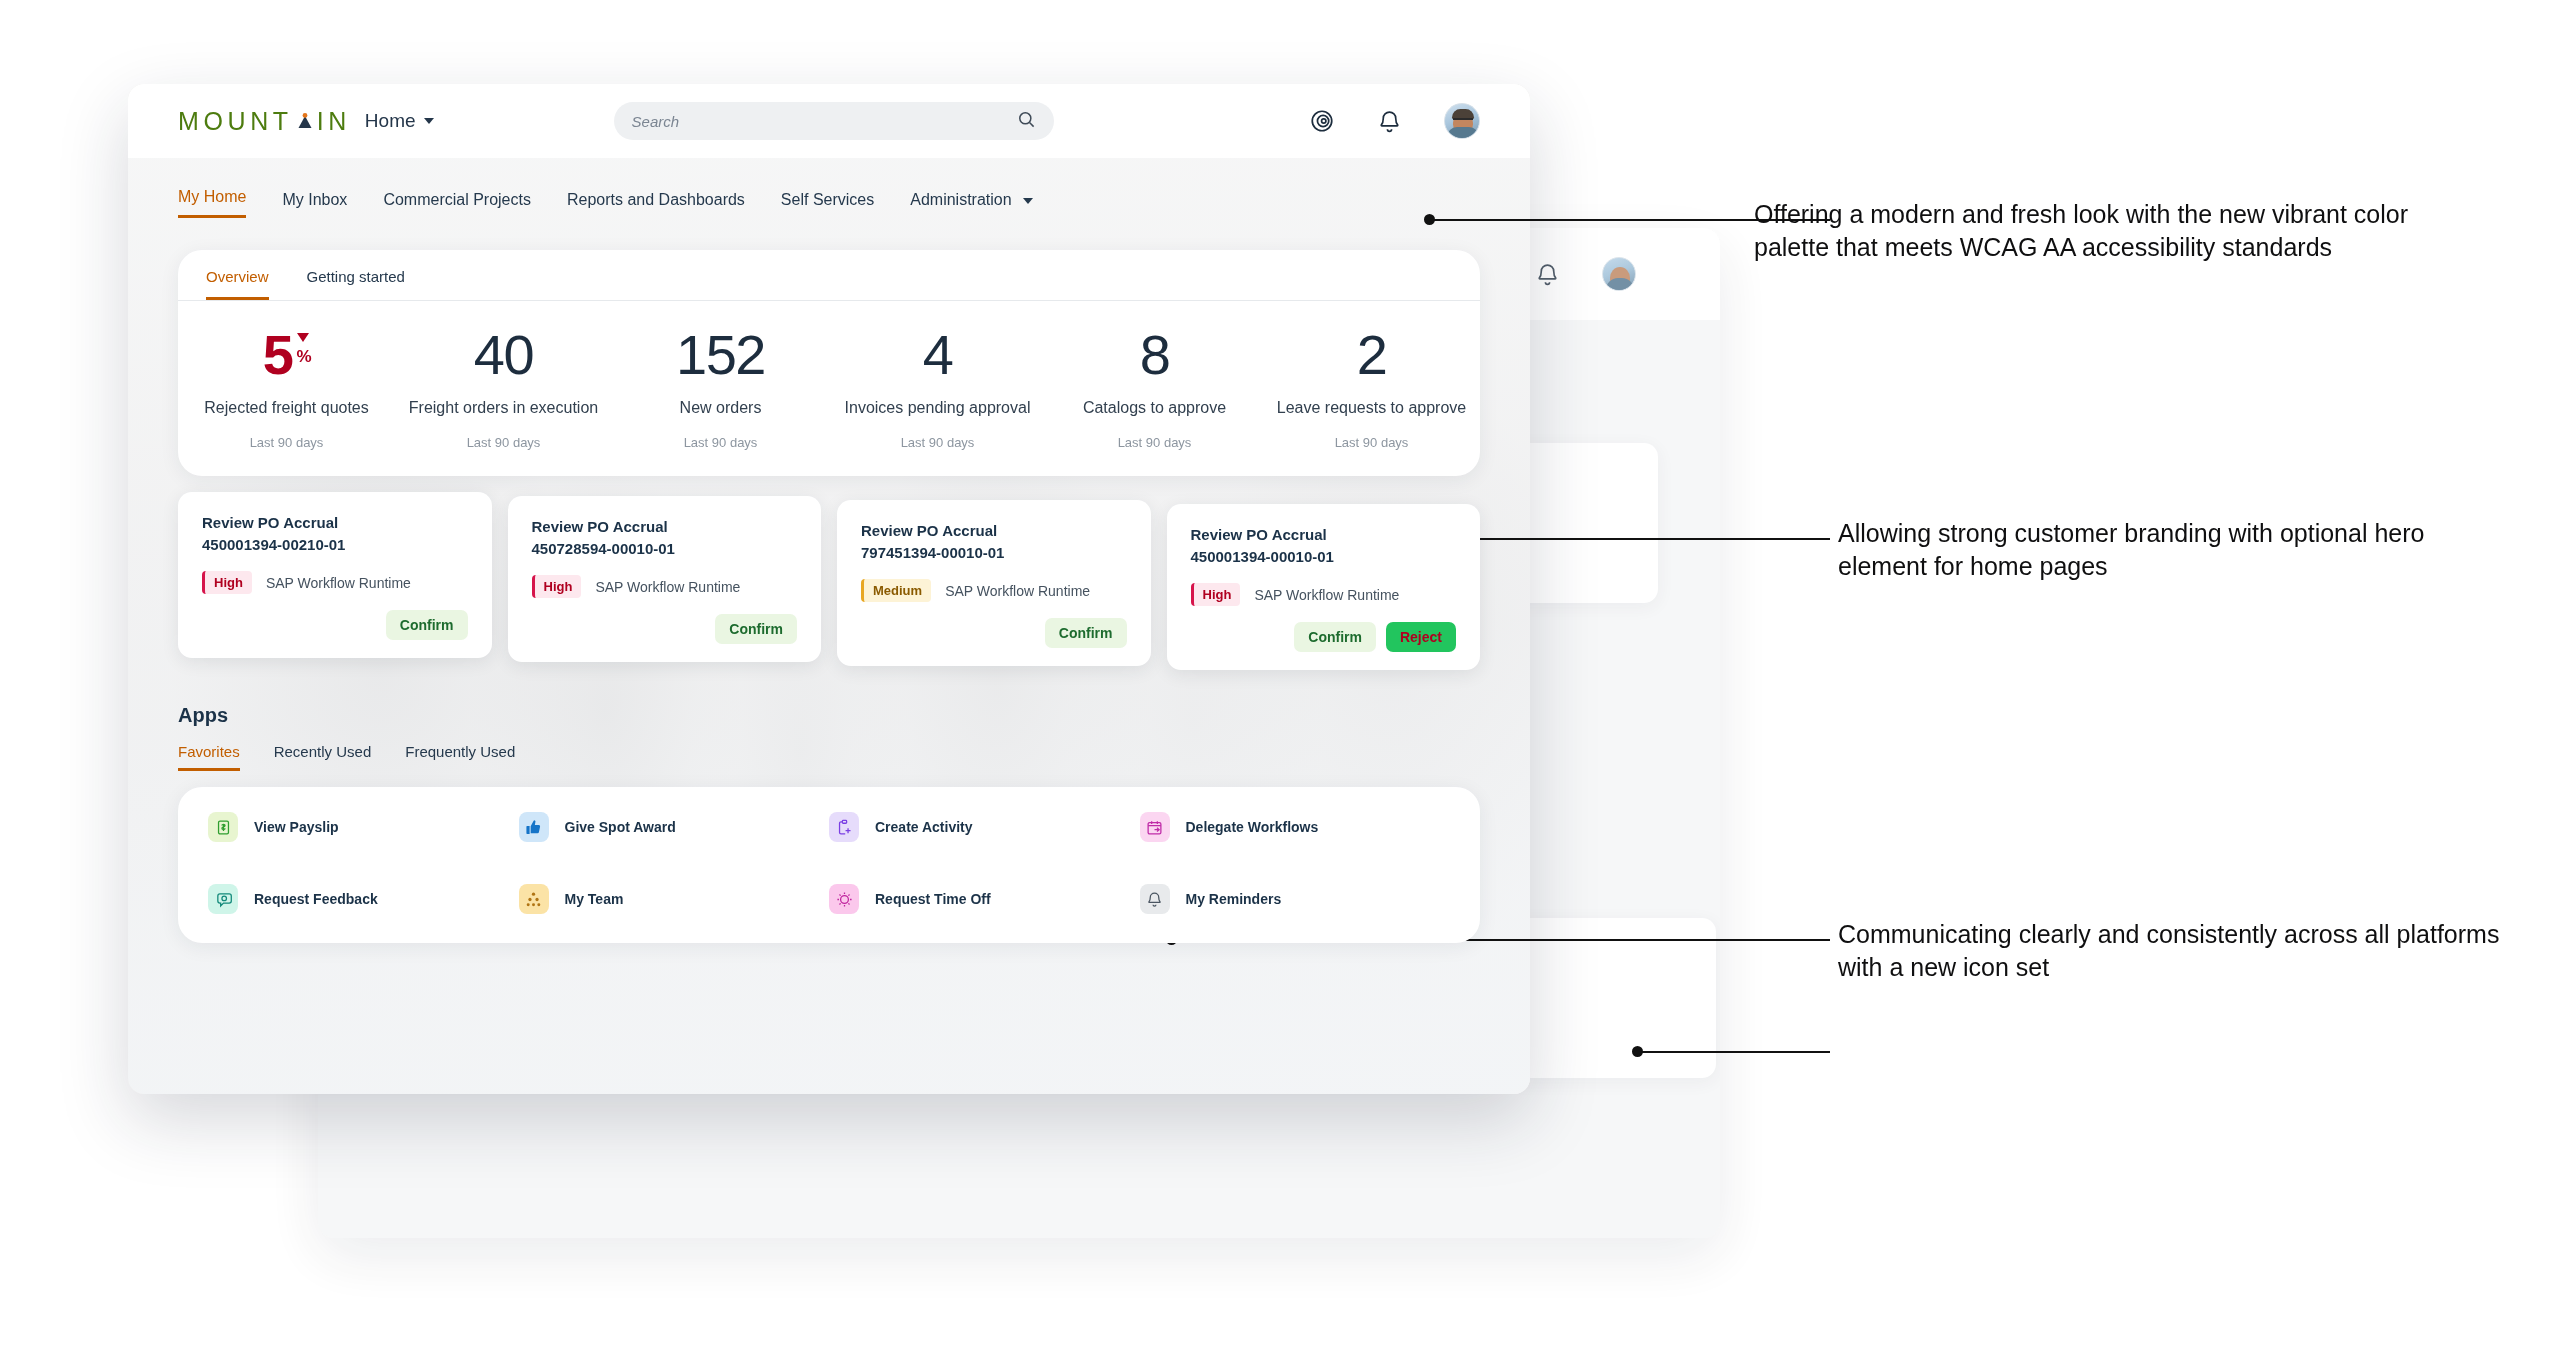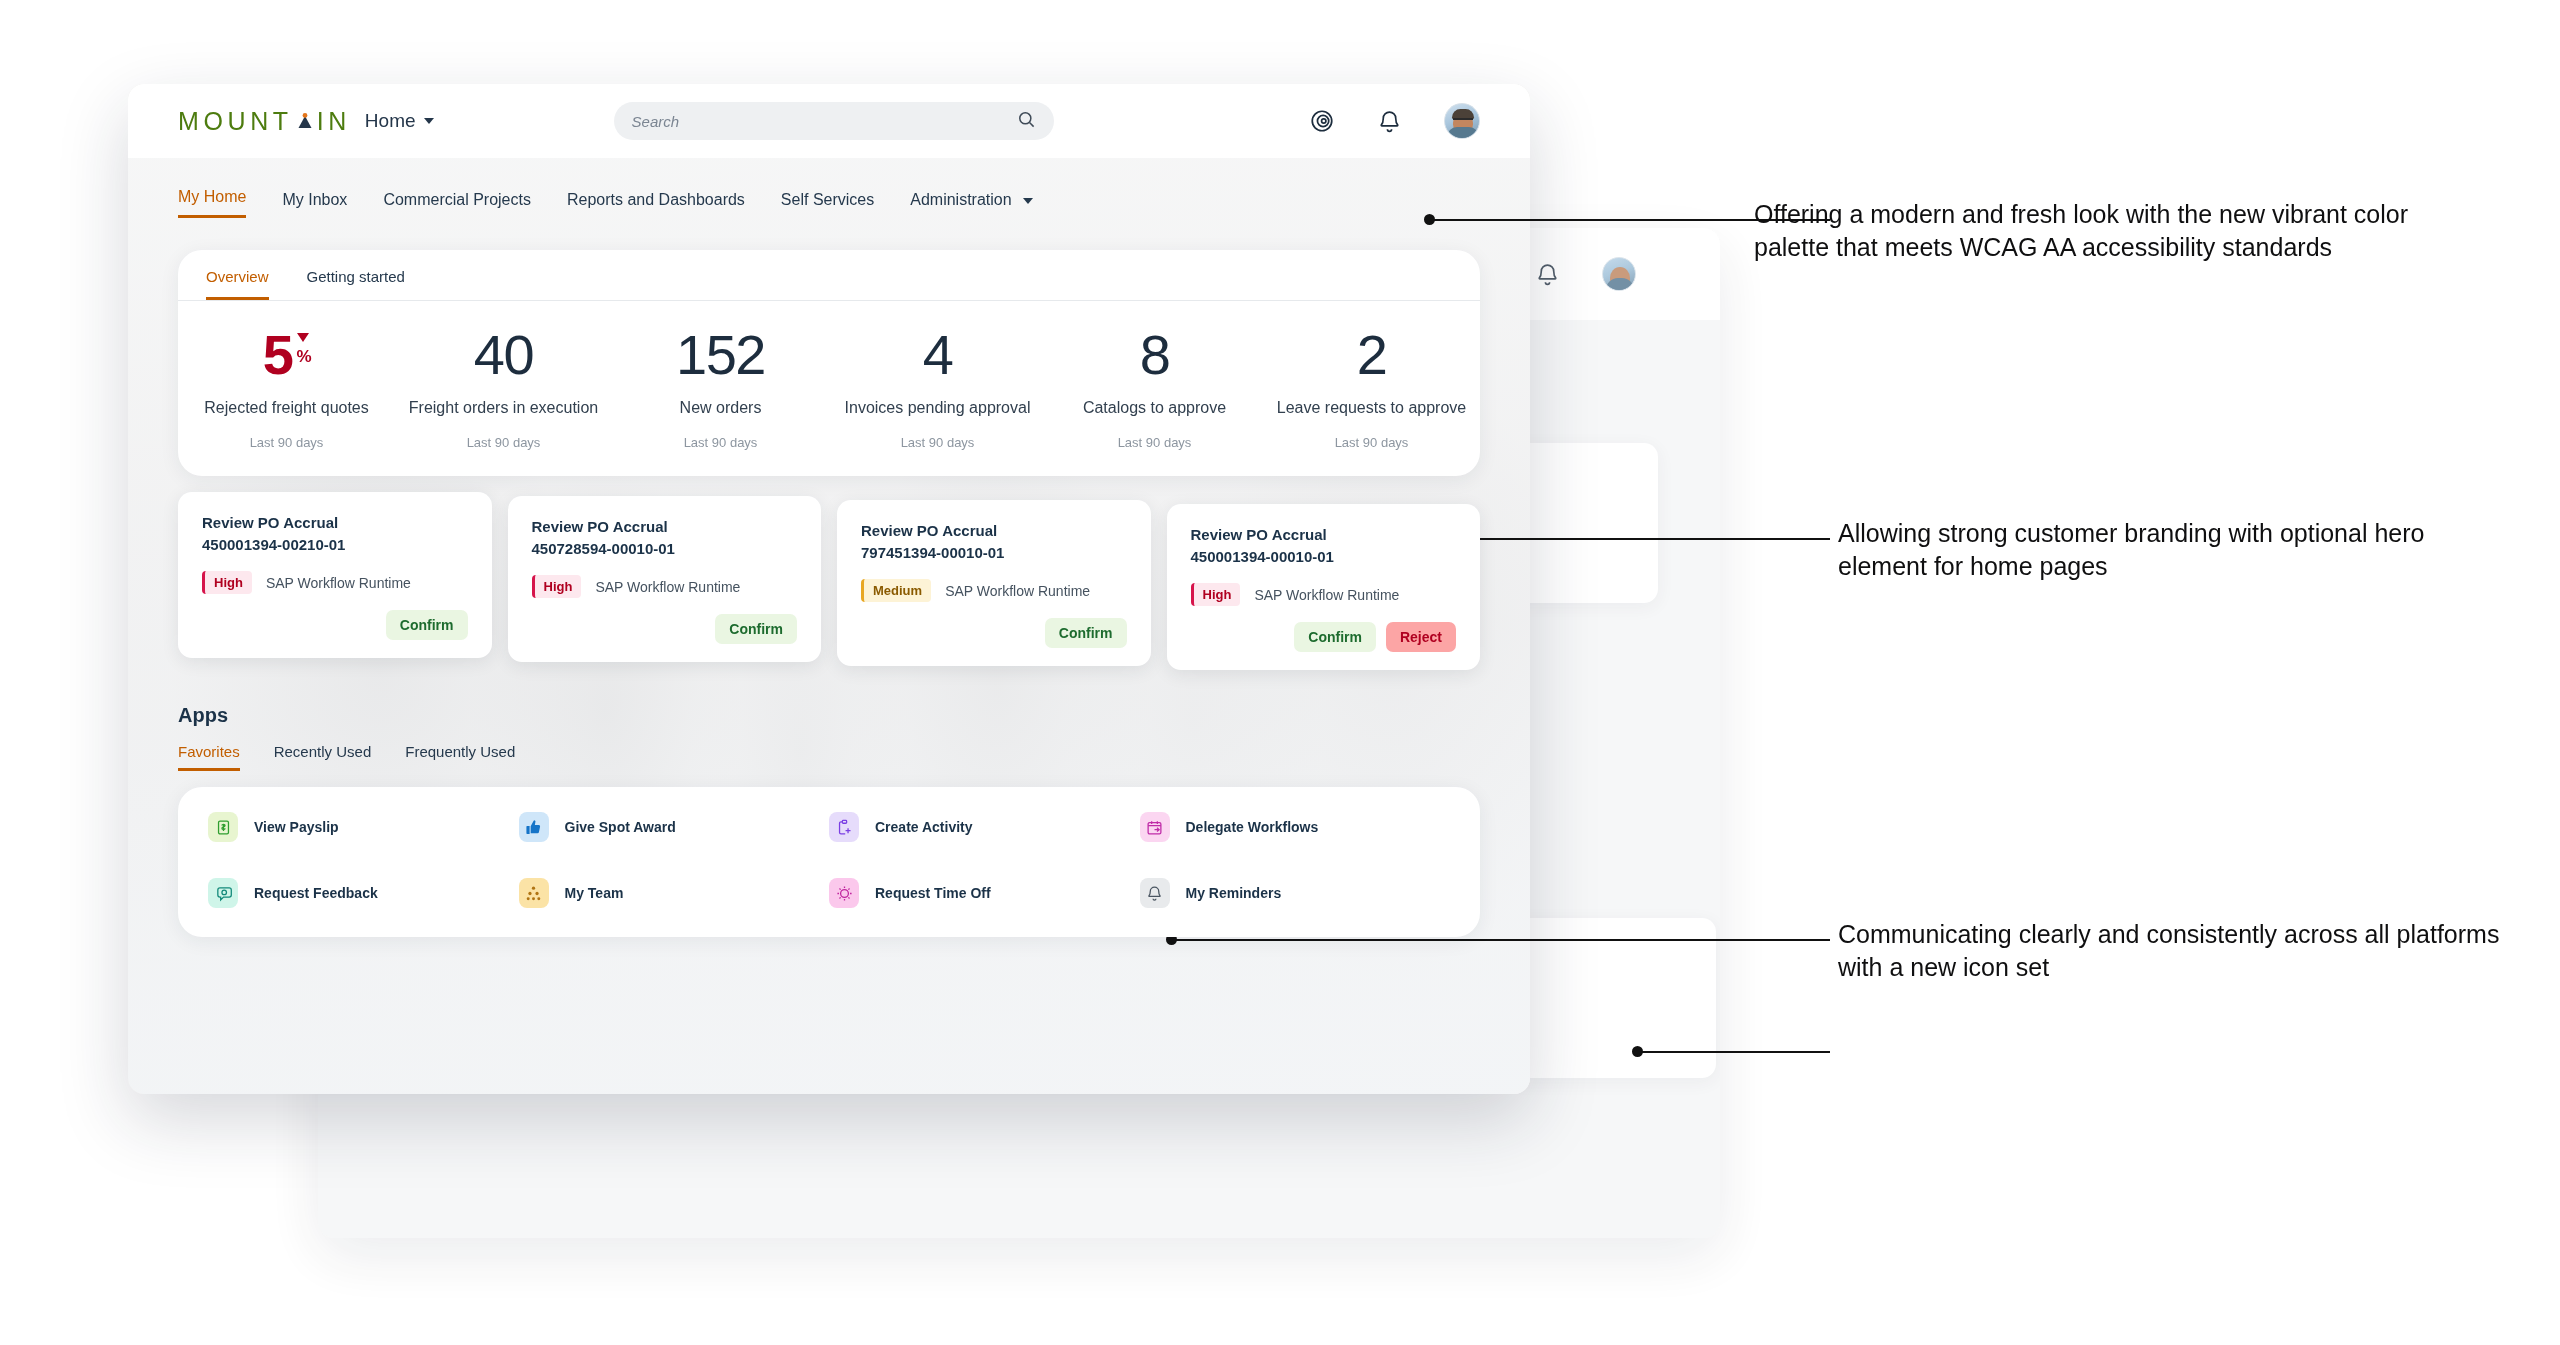--- a/index.html
+++ b/index.html
@@ -183,27 +183,27 @@
   .prio {
     font-size:13px; font-weight:700; padding:4px 9px; border-radius:4px; position:relative;
   }
   .prio.high { color:#b00020; background:#fde8ee; border-left:3px solid #d6144b; }
   .prio.medium { color:#8a5a00; background:#fdf3d6; border-left:3px solid #e8a723; }
   .appr-src { font-size:14px; color:#45525f; }
   .appr-actions { margin-top:auto; display:flex; justify-content:flex-end; gap:10px; padding-top:16px; }
   .btn { font-size:14px; font-weight:700; padding:7px 14px; border-radius:7px; border:none; cursor:pointer;
          font-family:"Liberation Sans",sans-serif; }
   .btn-confirm { color:#1d6b2e; background:#eaf6e2; }
-  .btn-reject { color:#b00020; background:#fca5a5; }
+  .btn-reject { color:#b00020; background:#22c55e; }
 
   .apps-tabs { display:flex; gap:34px; margin:16px 0 0 50px; font-size:15px; }
   .apps-tab { padding-bottom:8px; color:#25394d; cursor:pointer; }
   .apps-tab.active { color:#c25e00; border-bottom:3px solid #c25e00; }
   .apps-card { margin:16px 50px 0 50px; padding: 18px 30px 22px 30px; }
-  .apps-grid { display:grid; grid-template-columns:repeat(4,1fr); row-gap:22px; }
+  .apps-grid { display:grid; grid-template-columns:repeat(4,1fr); row-gap:28px; }
   .app-item { display:flex; align-items:center; gap:16px; cursor:pointer; padding:7px 0; }
   .app-ico {
     width:30px; height:30px; border-radius:8px; display:flex; align-items:center; justify-content:center;
     flex:0 0 30px;
   }
   .app-label { font-size:14px; font-weight:700; color:#1b3248; }
 
   
   .anno { position:absolute; font-size:25px; line-height:1.30; color:#0f0f10; }
   .anno-line { position:absolute; height:2px; background:#111; }

